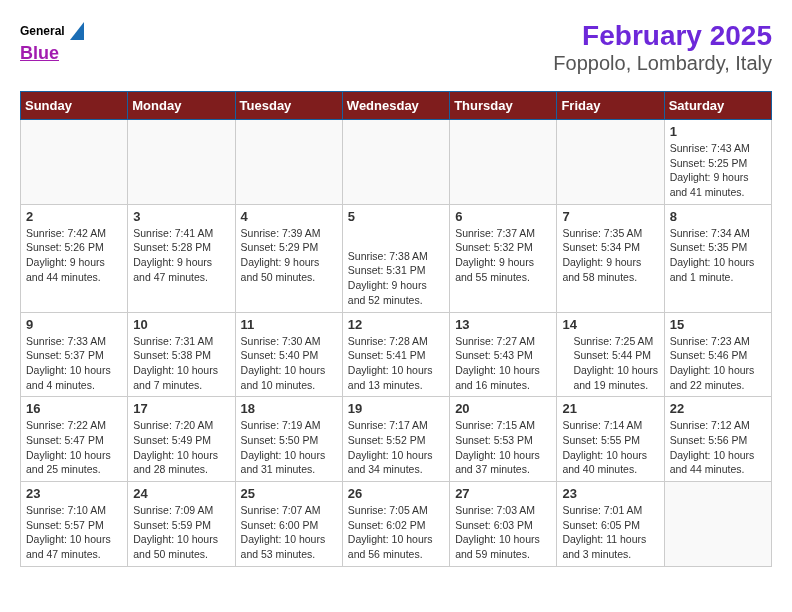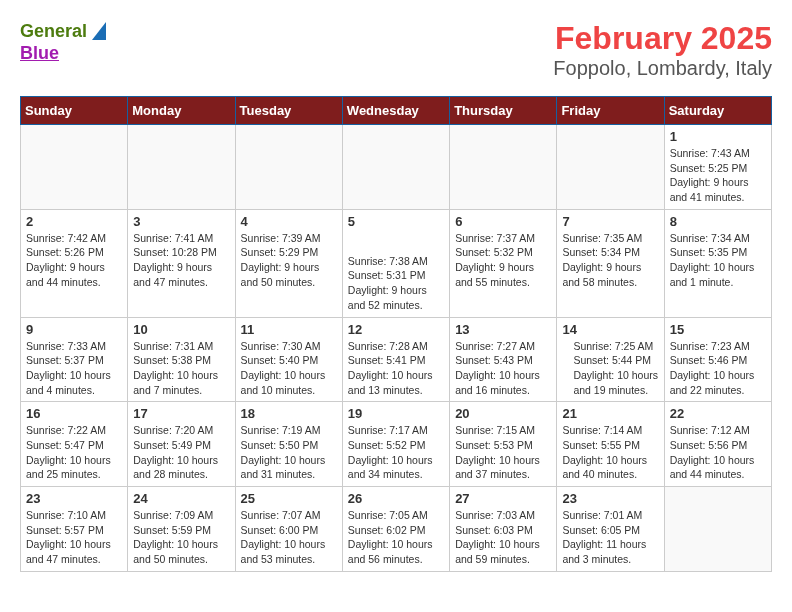--- a/index.html
+++ b/index.html
@@ -14,37 +14,37 @@
       display: flex;
       align-items: flex-start;
       justify-content: space-between;
       margin-bottom: 16px;
     }
     .logo {
       display: flex;
       align-items: center;
     }
     .logo-text-general {
-      font-size: 18px;
+      font-size: 12px;
       font-weight: bold;
-      color: #4d7c0f;
+      color: #000000;
     }
     .logo-text-blue {
       font-size: 18px;
       font-weight: bold;
       color: #a21caf;
       text-decoration: underline;
     }
     .title-block {
       text-align: right;
     }
     .month-title {
-      font-size: 32px;
+      font-size: 28px;
       font-weight: bold;
-      color: #ef4444;
+      color: #6d28d9;
     }
     .location-title {
       font-size: 20px;
       color: #555;
     }
     .calendar {
       width: 100%;
       border-collapse: collapse;
       border: 1px solid #ccc;
     }
@@ -133,21 +133,21 @@
       <tr>
         <td>
           <div class="day-num">2</div>
           <div class="day-info" style="white-space: pre-line;">Sunrise: 7:42 AM
 Sunset: 5:26 PM
 Daylight: 9 hours and 44 minutes.</div>
         </td>
         <td>
           <div class="day-num">3</div>
           <div class="day-info" style="white-space: pre-line;">Sunrise: 7:41 AM
-Sunset: 10:28 PM
+Sunset: 5:28 PM
 Daylight: 9 hours and 47 minutes.</div>
         </td>
         <td>
           <div class="day-num">4</div>
           <div class="day-info" style="white-space: pre-line;">Sunrise: 7:39 AM
 Sunset: 5:29 PM
 Daylight: 9 hours and 50 minutes.</div>
         </td>
         <td>
           <div class="day-num">5</div>

